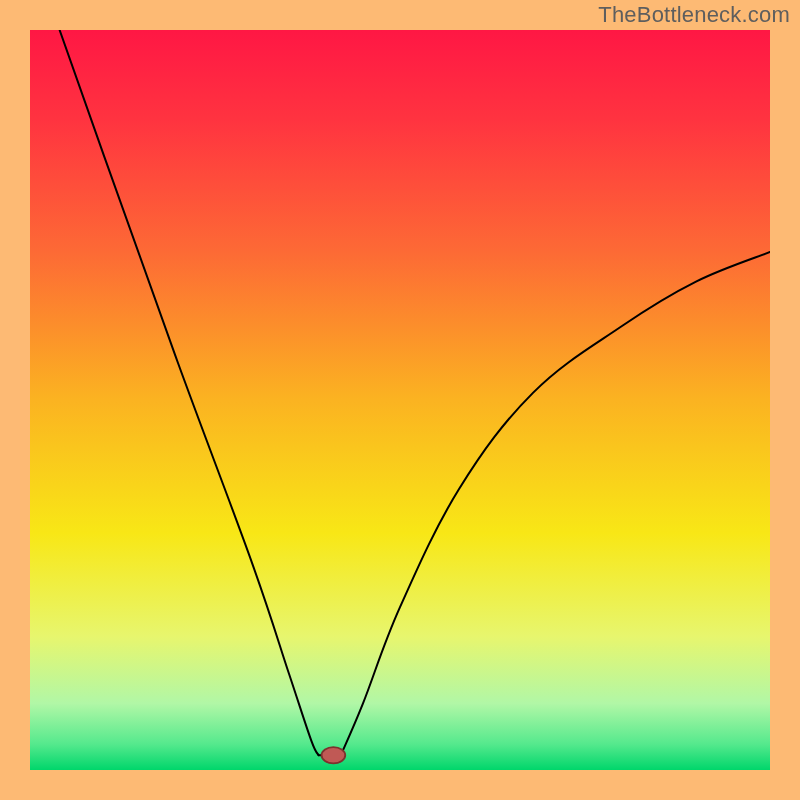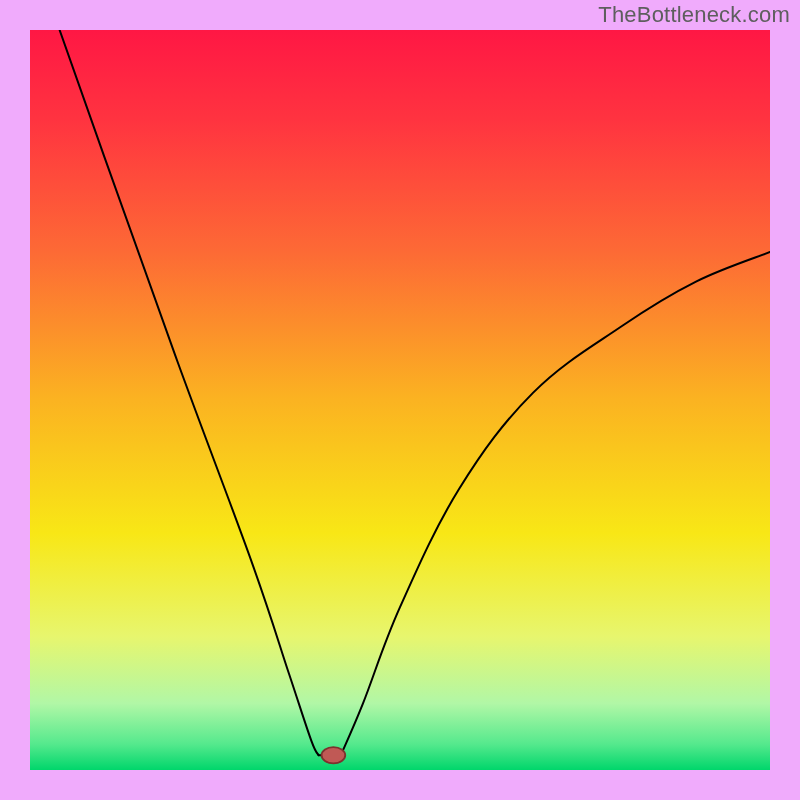--- a/index.html
+++ b/index.html
@@ -8,21 +8,21 @@
     width: 800px;
     height: 800px;
     background: #000000;
     font-family: Arial, Helvetica, sans-serif;
     overflow: hidden;
   }
   .frame {
     position: relative;
     width: 800px;
     height: 800px;
-    background: #f0abfc;
+    background: #fdba74;
   }
   .watermark {
     position: absolute;
     top: 2px;
     right: 10px;
     color: #5e5e5e;
     font-size: 22px;
     font-weight: 500;
     letter-spacing: 0.2px;
     z-index: 10;

